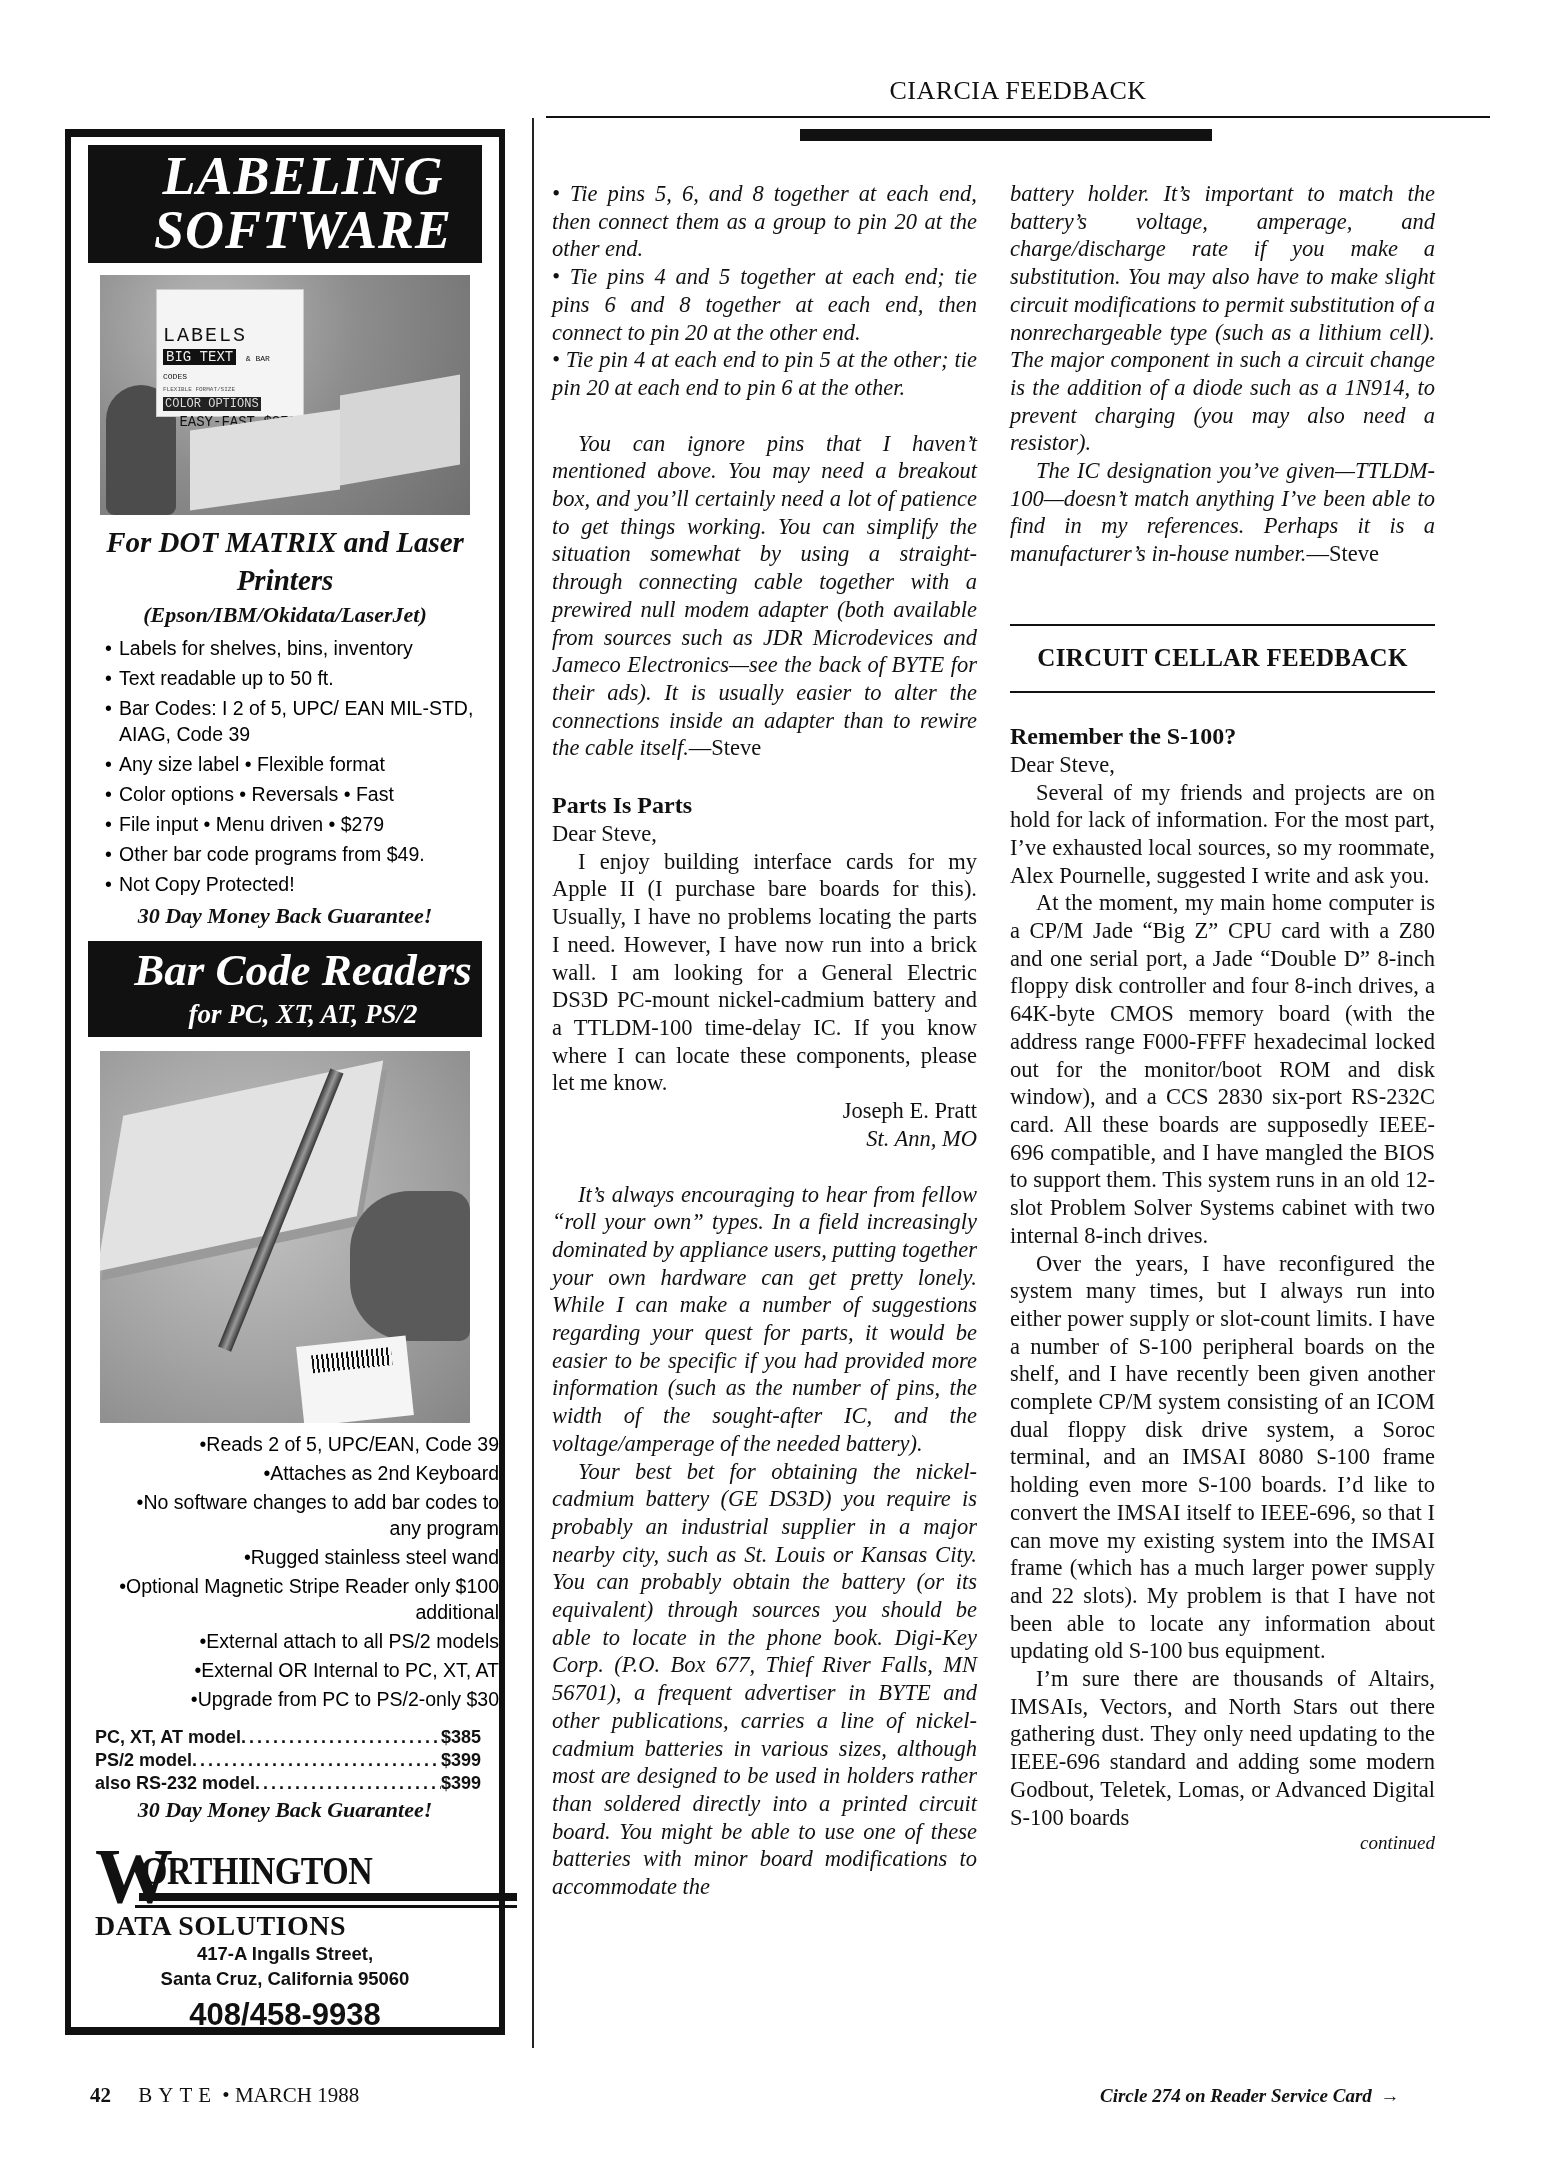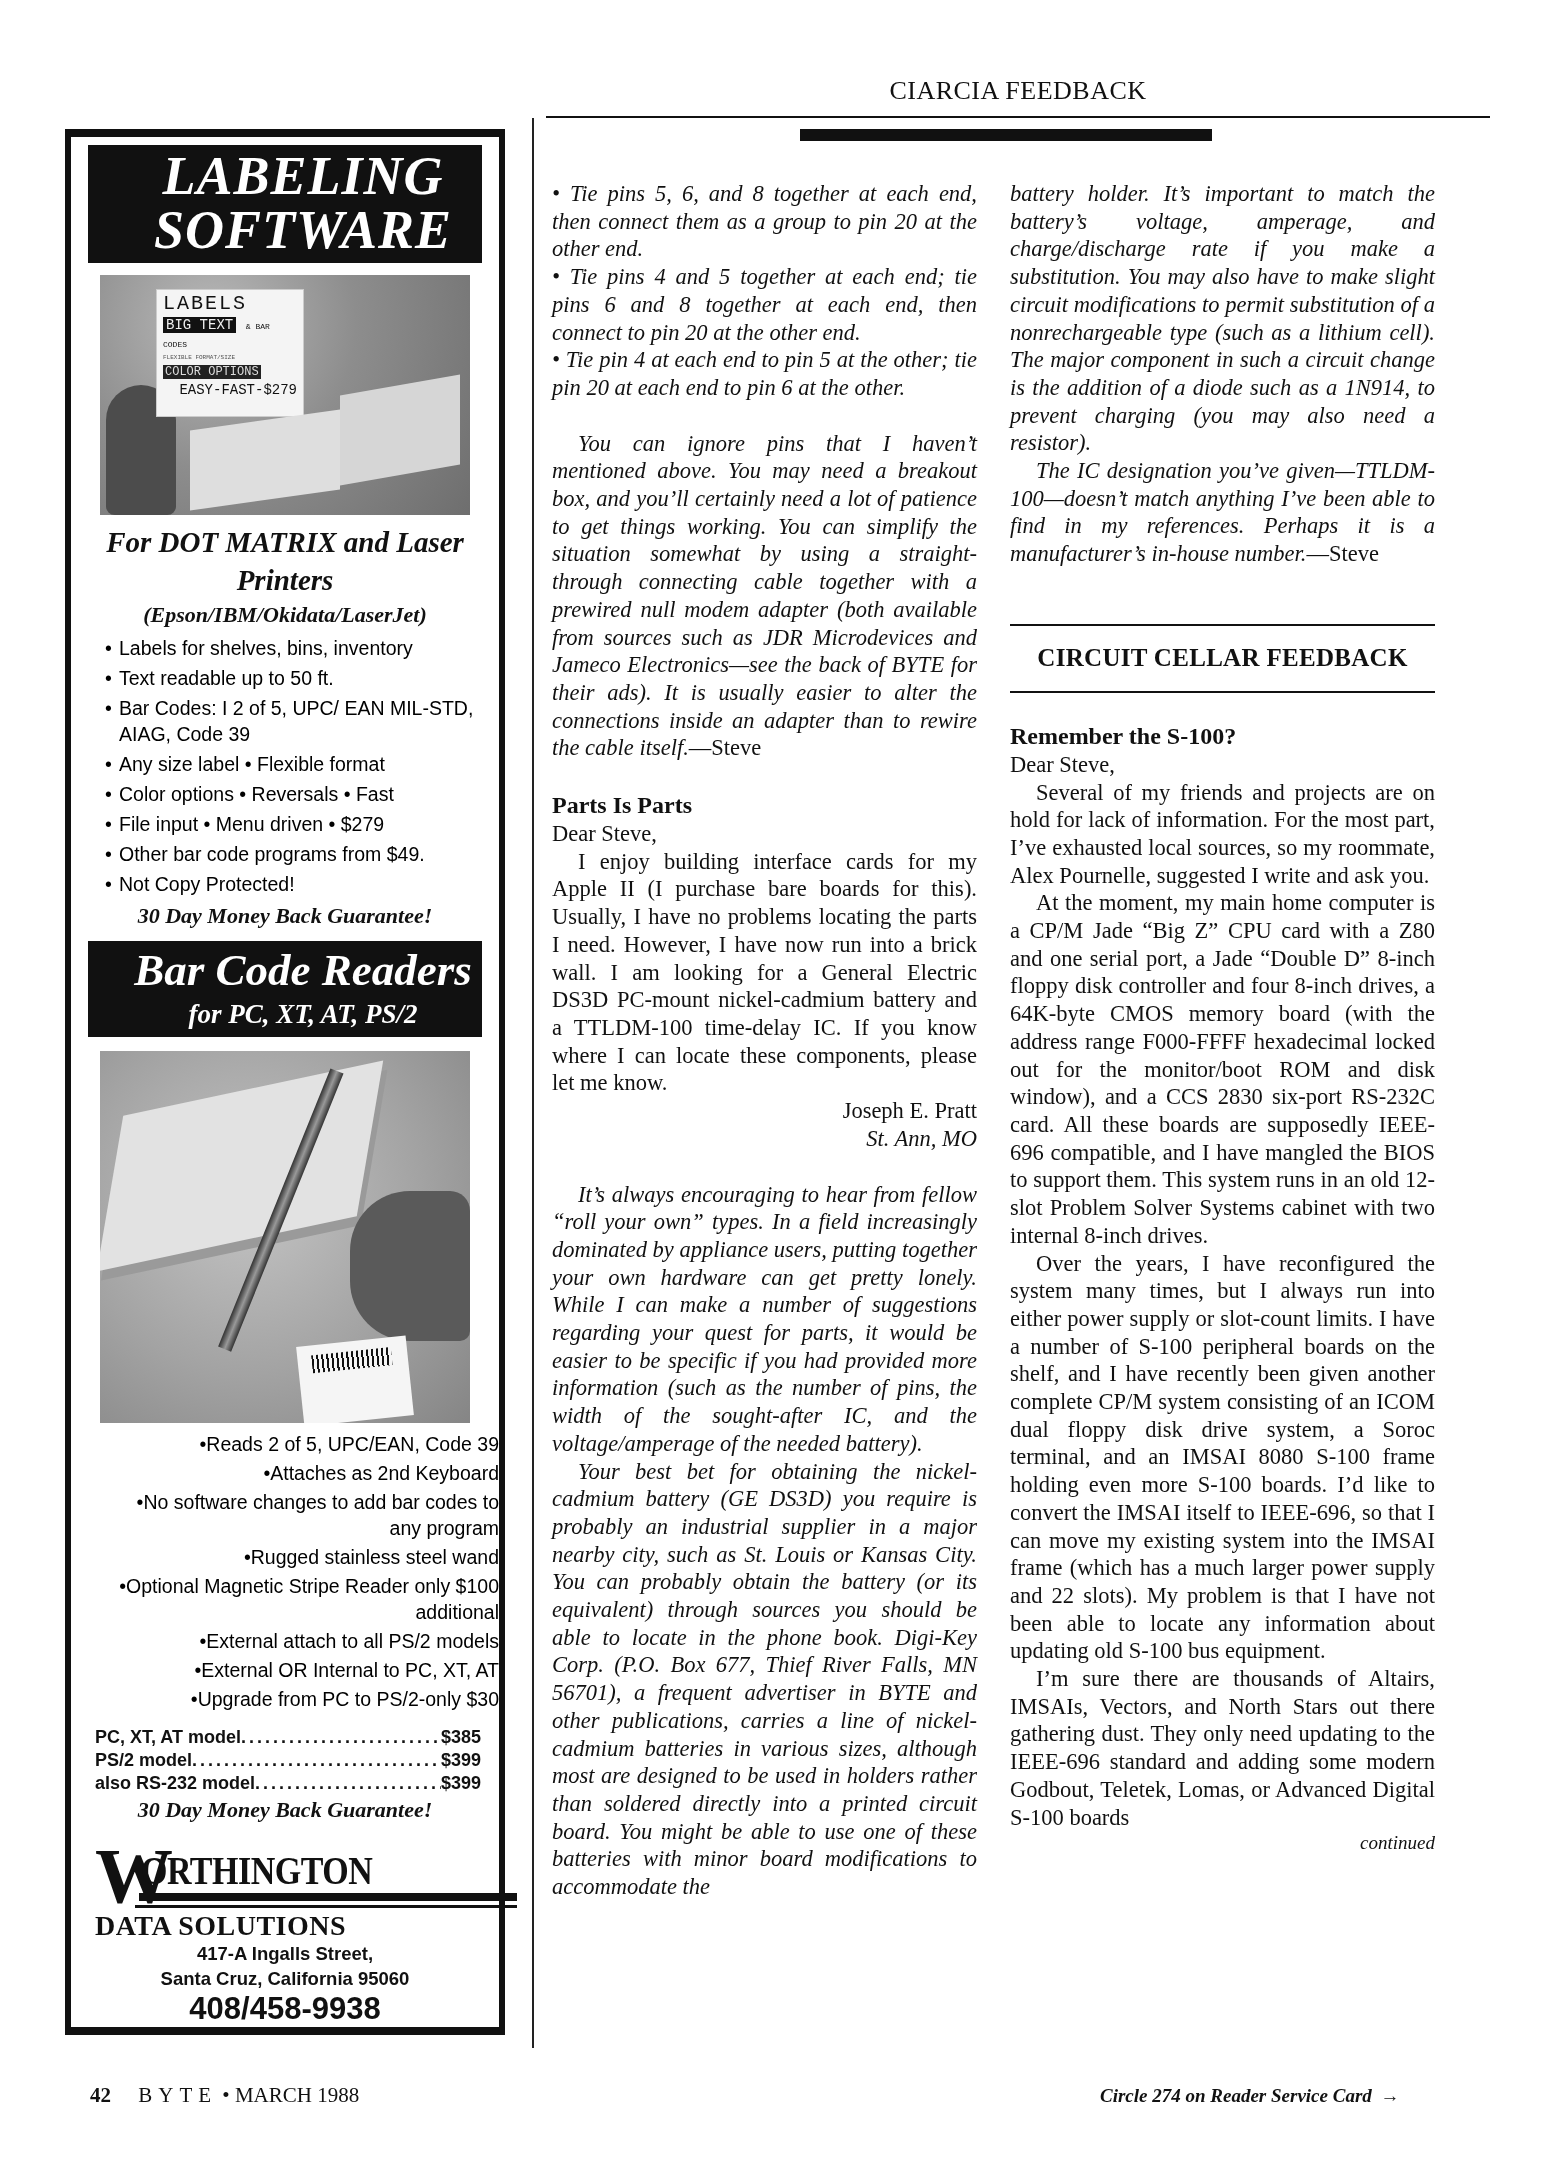--- a/index.html
+++ b/index.html
@@ -26,21 +26,21 @@
   .b2 .l2 { font-size: 27px; line-height: 38px; }
 
   .photo { margin: 12px auto 0 auto; width: 370px; background: #8a8a8a; position: relative; overflow: hidden;
     background-image: radial-gradient(circle at 30% 20%, #b9b9b9 0%, #8d8d8d 45%, #6e6e6e 100%); }
   .photo.p1 { height: 240px; }
   .photo.p2 { height: 372px; margin-top: 14px;
     background-image: radial-gradient(circle at 40% 40%, #c4c4c4 0%, #a3a3a3 55%, #858585 100%); }
 
   .label-card { position: absolute; left: 56px; top: 14px; width: 148px; height: 128px; background: #f4f4f4;
     border: 1px solid #ccc; font-family: "Liberation Mono", monospace; color: #111; padding: 3px 6px; box-sizing: border-box; }
-  .label-card .lc1 { font-size: 20px; letter-spacing: 2px; line-height: 22px; }
+  .label-card .lc1 { font-size: 20px; letter-spacing: 2px; line-height: 22px; margin-top: 32px; }
   .label-card .lc2 { font-size: 14px; background: #111; color: #eee; display: inline-block; padding: 0 3px; margin-top: 2px; }
   .label-card .lc3 { font-size: 6px; color: #555; margin-top: 2px; }
   .label-card .lc4 { font-size: 12px; background: #222; color: #ddd; display: inline-block; padding: 0 2px; margin-top: 4px; }
   .label-card .lc5 { font-size: 14px; margin-top: 2px; text-align: right; }
   .printer-box { position: absolute; right: 10px; top: 110px; width: 120px; height: 90px; background: #d6d6d6; transform: skewY(-10deg); }
   .device-box { position: absolute; left: 90px; top: 145px; width: 150px; height: 80px; background: #dedede; transform: skewY(-8deg); }
   .hand { position: absolute; left: 6px; top: 110px; width: 70px; height: 130px; background: #4c4c4c; border-radius: 40px 40px 10px 10px; }
 
   .reader-box { position: absolute; left: 10px; top: 40px; width: 260px; height: 150px; background: #e2e2e2; transform: skewY(-12deg) skewX(-10deg); box-shadow: 6px 10px 0 #9a9a9a; }
   .wand { position: absolute; left: 230px; top: 20px; width: 14px; height: 300px; background: linear-gradient(90deg,#333,#999,#333); transform: rotate(22deg); transform-origin: top center; }
@@ -66,21 +66,21 @@
   .price-row .leader::before { content: "........................................................................"; }
   .price-row .price { white-space: nowrap; }
 
   .logo { position: relative; margin: 18px 0 0 24px; height: 96px; }
   .logo .big-w { position: absolute; left: 0; top: 0; font-family: "Liberation Serif", serif; font-weight: bold; font-size: 78px; line-height: 70px; }
   .logo .orth { position: absolute; left: 46px; top: 8px; font-family: "Liberation Serif", serif; font-weight: bold; font-size: 34px; letter-spacing: -0.5px; transform: scaleY(1.15); transform-origin: left top; }
   .logo .bar1 { position: absolute; left: 44px; right: -18px; top: 52px; height: 8px; background: #111; }
   .logo .bar2 { position: absolute; left: 40px; right: -18px; top: 64px; height: 3px; background: #111; }
   .logo .ds { position: absolute; left: 0; top: 69px; font-family: "Liberation Serif", serif; font-weight: bold; font-size: 28px; letter-spacing: 0.5px; }
   .address { text-align: center; font-family: "Liberation Sans", sans-serif; font-weight: bold; font-size: 18.5px; line-height: 25px; margin-top: 4px; }
-  .phone { text-align: center; font-family: "Liberation Sans", sans-serif; font-weight: bold; font-size: 31px; }
+  .phone { text-align: center; font-family: "Liberation Sans", sans-serif; font-weight: bold; font-size: 31px; margin-top: 6px; }
 
   
   .col { position: absolute; top: 180px; width: 425px; font-family: "Liberation Serif", serif; font-size: 22.5px; line-height: 27.7px; color: #111; text-align: justify; }
   .col.c1 { left: 552px; }
   .col.c2 { left: 1010px; }
   .col p { margin: 0; }
   .it { font-style: italic; }
   .indent { text-indent: 26px; }
   .gap { height: 28px; }
   .subhead { font-weight: bold; font-size: 24px; line-height: 30px; }

